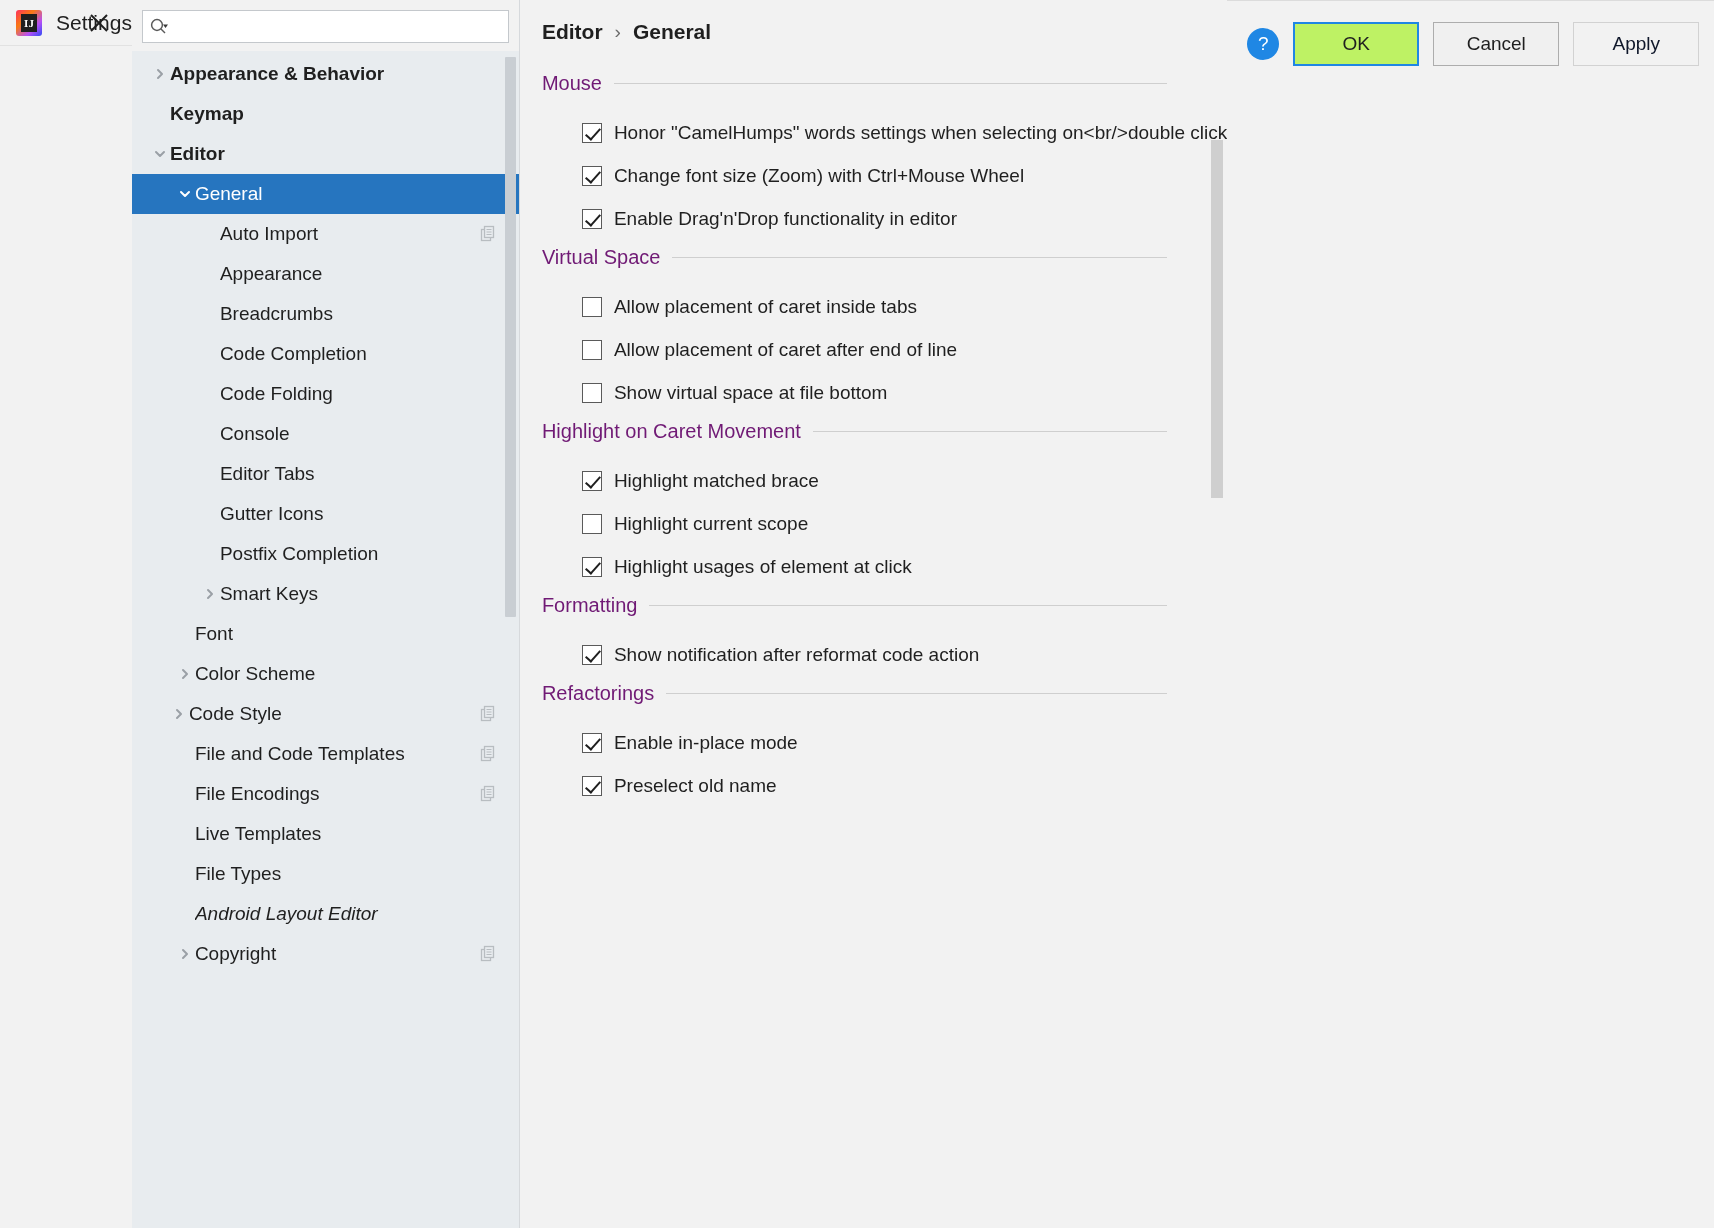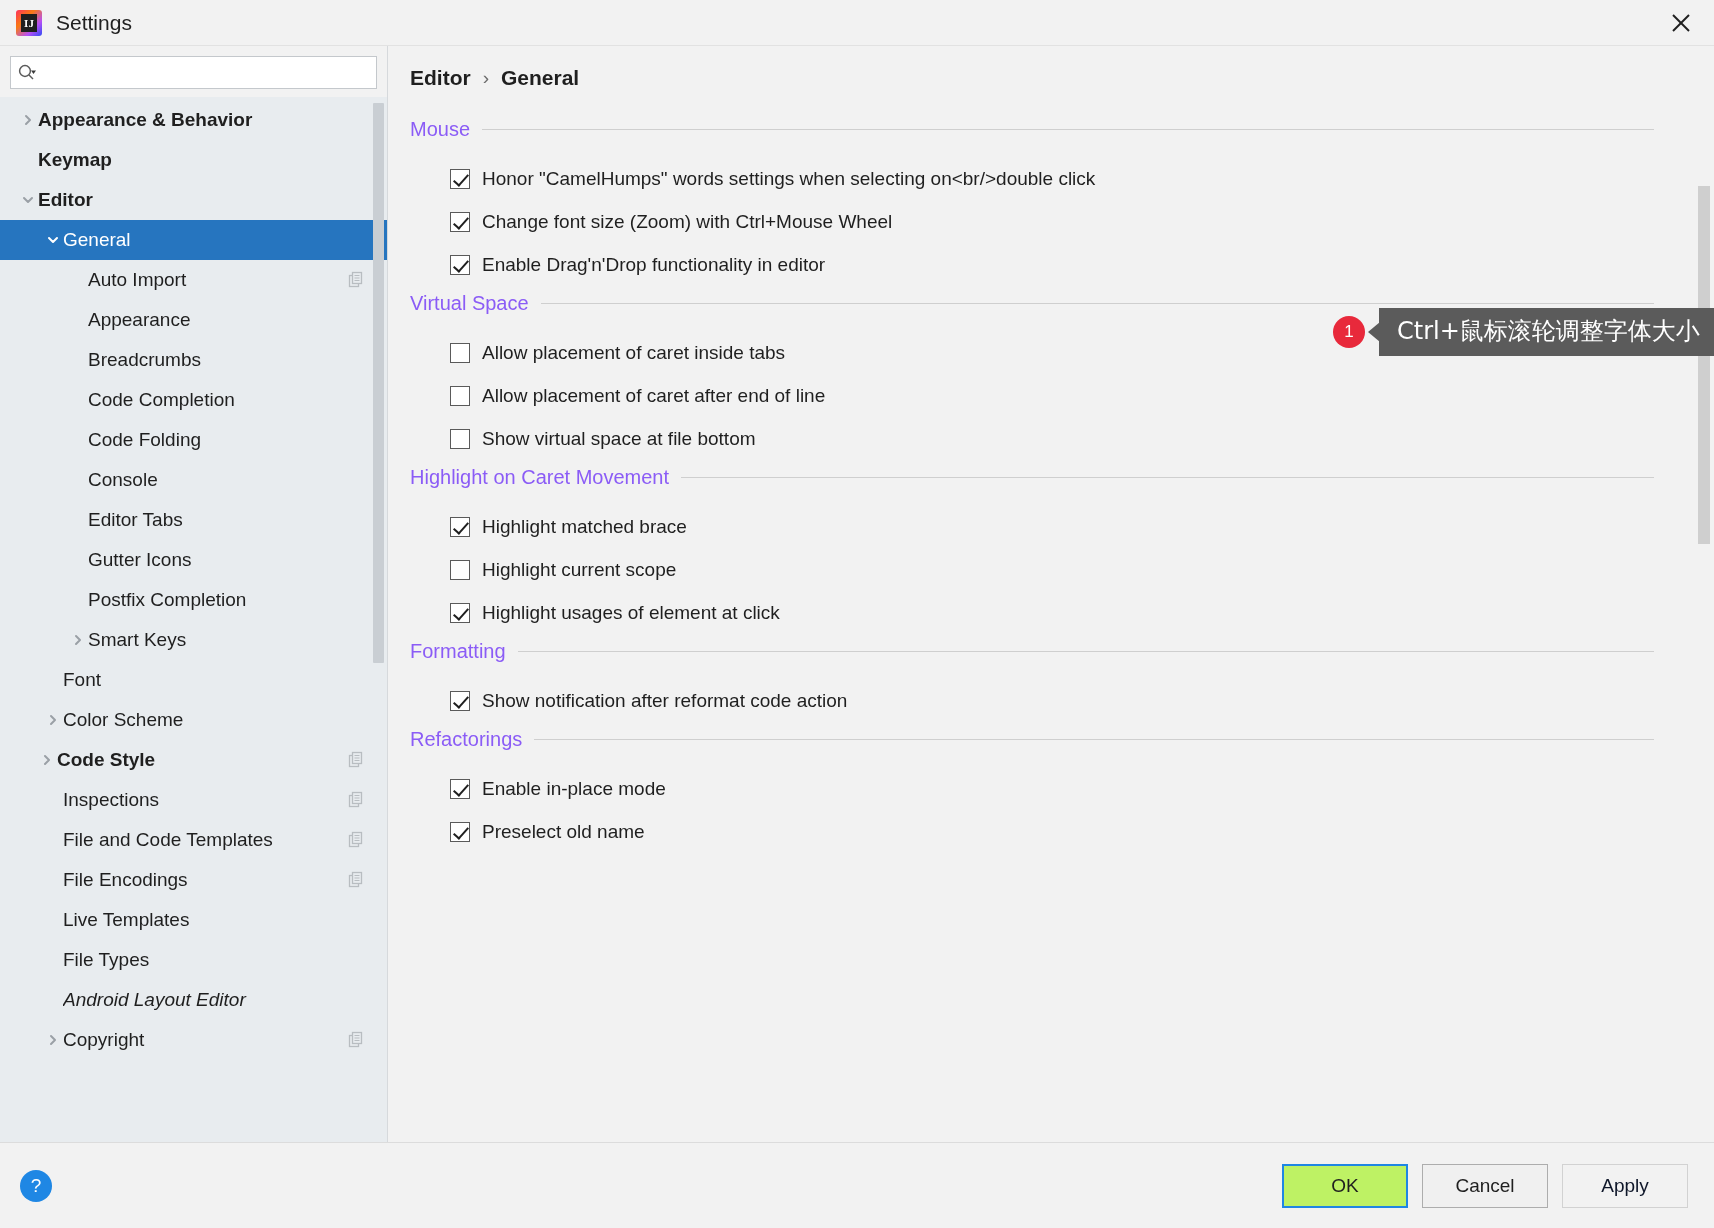--- a/index.html
+++ b/index.html
@@ -9,21 +9,21 @@
     overflow: hidden;
     background: #f2f2f2;
     font-family: "Liberation Sans", sans-serif;
   }
 
   #app {
     position: relative;
     width: 1714px; height: 1228px;
     background: #f2f2f2;
     display: flex;
-    flex-direction: column;
+    flex-direction: row;
   }
 
   
   .titlebar {
     height: 46px;
     min-height: 46px;
     background: #f2f2f2;
     display: flex;
     align-items: center;
     padding-left: 16px;
@@ -207,21 +207,21 @@
   }
   .section-header {
     display: flex;
     align-items: center;
     gap: 12px;
     padding: 0 60px 0 22px;
     margin-bottom: 16px;
   }
   .section-title {
     font-size: 20px;
-    color: #8b5cf6;
+    color: #701a75;
     white-space: nowrap;
   }
   .section-line {
     flex: 1;
     height: 1px;
     background: #cfcfcf;
   }
   .option-row {
     display: flex;
     align-items: center;
@@ -484,38 +484,27 @@
               <span class="tree-label">Font</span>
             </div>
             <div class="tree-row" style="padding-left: 43px;">
               <span class="arrow">
                 <svg width="14" height="14" viewBox="0 0 14 14">
                   <polyline points="5,3 9,7 5,11" fill="none" stroke="#9aa0a6" stroke-width="2" stroke-linecap="round" stroke-linejoin="round"></polyline>
                 </svg>
               </span>
               <span class="tree-label">Color Scheme</span>
             </div>
-            <div class="tree-row" style="padding-left: 37px; font-weight: bold;">
+            <div class="tree-row" style="padding-left: 37px;">
               <span class="arrow">
                 <svg width="14" height="14" viewBox="0 0 14 14">
                   <polyline points="5,3 9,7 5,11" fill="none" stroke="#9aa0a6" stroke-width="2" stroke-linecap="round" stroke-linejoin="round"></polyline>
                 </svg>
               </span>
               <span class="tree-label">Code Style</span>
-              <span class="copy-ind"><svg width="18" height="18" viewBox="0 0 18 18" aria-hidden="true">
-                  <rect x="2.5" y="4.5" width="9" height="11" fill="none" stroke="#8a8f94" stroke-width="1.3"></rect>
-                  <rect x="5.5" y="1.5" width="9" height="11" fill="#e8ecef" stroke="#8a8f94" stroke-width="1.3"></rect>
-                  <line x1="7.5" y1="4.5" x2="12.5" y2="4.5" stroke="#8a8f94" stroke-width="1"></line>
-                  <line x1="7.5" y1="7" x2="12.5" y2="7" stroke="#8a8f94" stroke-width="1"></line>
-                  <line x1="7.5" y1="9.5" x2="12.5" y2="9.5" stroke="#8a8f94" stroke-width="1"></line>
-                </svg></span>
-            </div>
-            <div class="tree-row" style="padding-left: 43px;">
-              <span class="arrow empty"></span>
-              <span class="tree-label">Inspections</span>
               <span class="copy-ind"><svg width="18" height="18" viewBox="0 0 18 18" aria-hidden="true">
                   <rect x="2.5" y="4.5" width="9" height="11" fill="none" stroke="#8a8f94" stroke-width="1.3"></rect>
                   <rect x="5.5" y="1.5" width="9" height="11" fill="#e8ecef" stroke="#8a8f94" stroke-width="1.3"></rect>
                   <line x1="7.5" y1="4.5" x2="12.5" y2="4.5" stroke="#8a8f94" stroke-width="1"></line>
                   <line x1="7.5" y1="7" x2="12.5" y2="7" stroke="#8a8f94" stroke-width="1"></line>
                   <line x1="7.5" y1="9.5" x2="12.5" y2="9.5" stroke="#8a8f94" stroke-width="1"></line>
                 </svg></span>
             </div>
             <div class="tree-row" style="padding-left: 43px;">
               <span class="arrow empty"></span>

